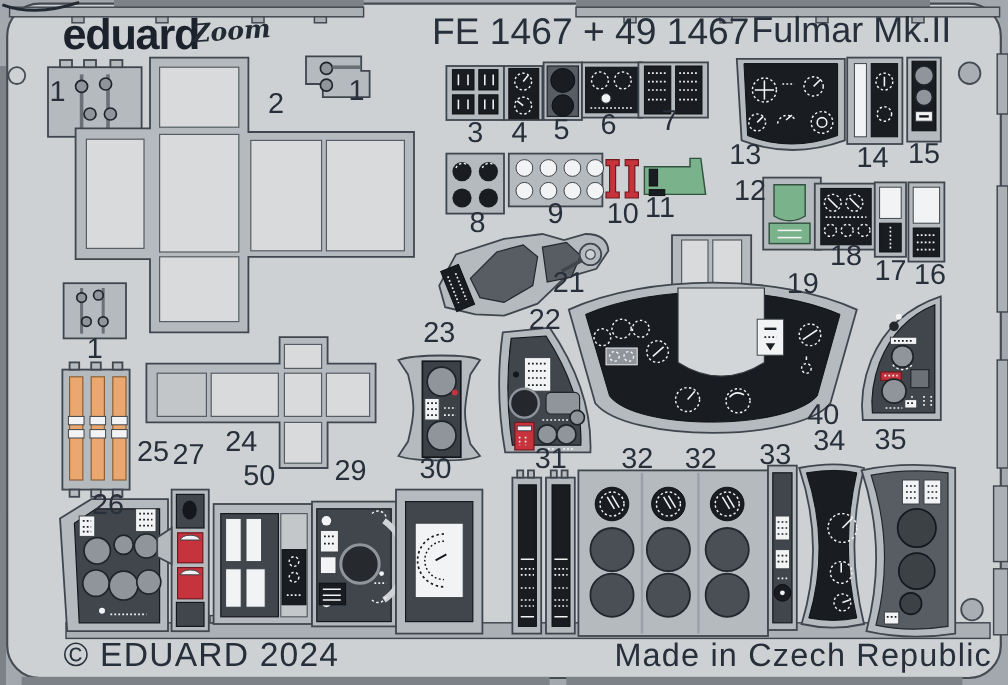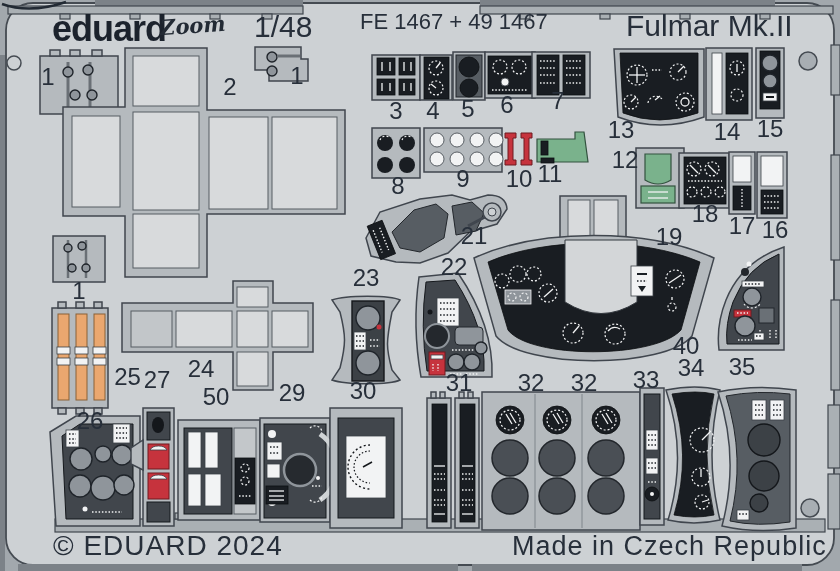--- a/index.html
+++ b/index.html
@@ -24,21 +24,21 @@
   .grn{fill:#7ab28c;stroke:#33523f;stroke-width:1.2;}
   .org{fill:#eaa76f;stroke:#8a6136;stroke-width:1;}
   
   .txt{position:absolute;color:#272f3a;white-space:nowrap;}
   .brand{left:52px;top:8px;font-family:Liberation Sans, sans-serif;font-weight:bold;
          font-size:36px;letter-spacing:-1px;color:#1b222c;}
   .zoomlogo{left:160px;top:13px;font-family:"DejaVu Serif",serif;font-style:italic;
             font-weight:bold;font-size:21px;transform:rotate(-4deg);color:#222a34;}
   .zoomswoosh{position:absolute;left:156px;top:34px;}
   .scale{left:254px;top:10px;font-size:30px;}
-  .catno{left:360px;top:9px;font-size:22px;}
+  .catno{left:360px;top:9px;font-size:31px;}
   .subject{left:626px;top:9px;font-size:30px;}
   .copyright{left:53px;top:530px;font-size:28px;letter-spacing:1px;}
   .origin{left:512px;top:531px;font-size:27px;letter-spacing:1px;}
   .lbl{position:absolute;transform:translate(-50%,-50%);font-size:24px;color:#272f3a;}
 </style>
 </head>
 <body>
 
 <div class="stage">
 
@@ -593,21 +593,20 @@
         <line class="bd" x1="739" y1="514" x2="747" y2="514"></line>
   </g>
 </svg>
 
 <svg class="zoomswoosh" width="70" height="14" viewBox="0 0 70 14">
   <path d="M2,4 Q30,14 66,2" fill="none" stroke="#222a34" stroke-width="2.5"></path>
 </svg>
 
 <span class="txt brand">eduard</span>
 <span class="txt zoomlogo">Zoom</span>
-<span class="txt scale">1/48</span>
 <span class="txt catno">FE 1467 + 49 1467</span>
 <span class="txt subject">Fulmar Mk.II</span>
 <span class="txt copyright">© EDUARD 2024</span>
 <span class="txt origin">Made in Czech Republic</span>
 
 <div>
       <span class="lbl" style="left: 48px; top: 77px;">1</span>
       <span class="lbl" style="left: 230px; top: 87px;">2</span>
       <span class="lbl" style="left: 297px; top: 76px;">1</span>
       <span class="lbl" style="left: 396px; top: 111px;">3</span>

